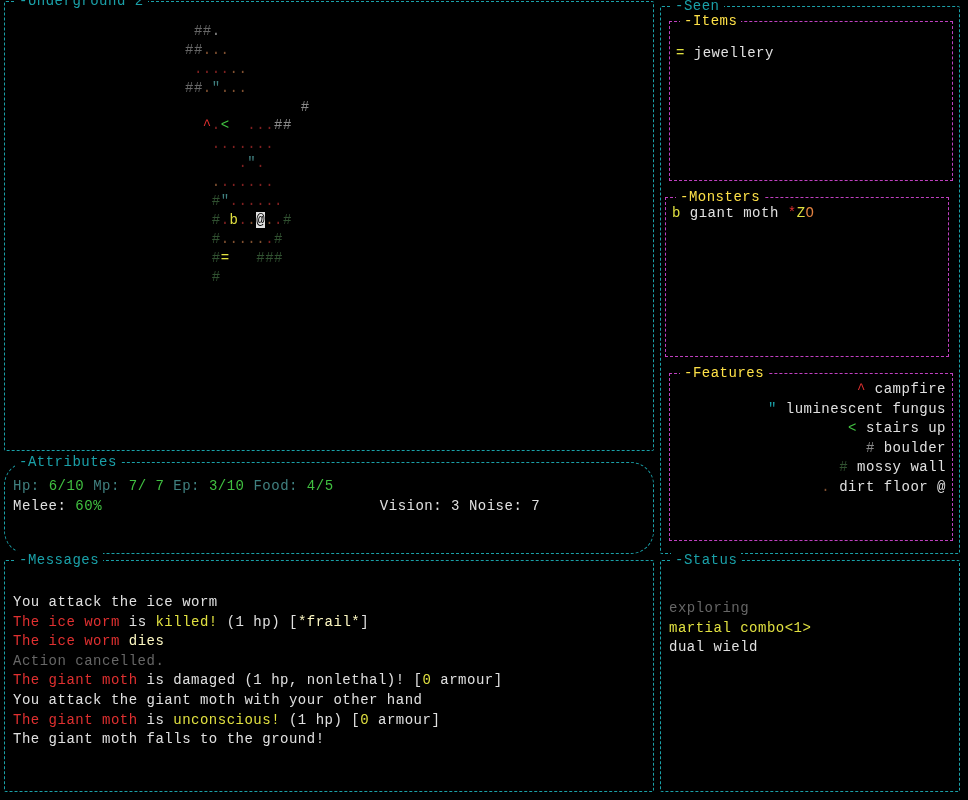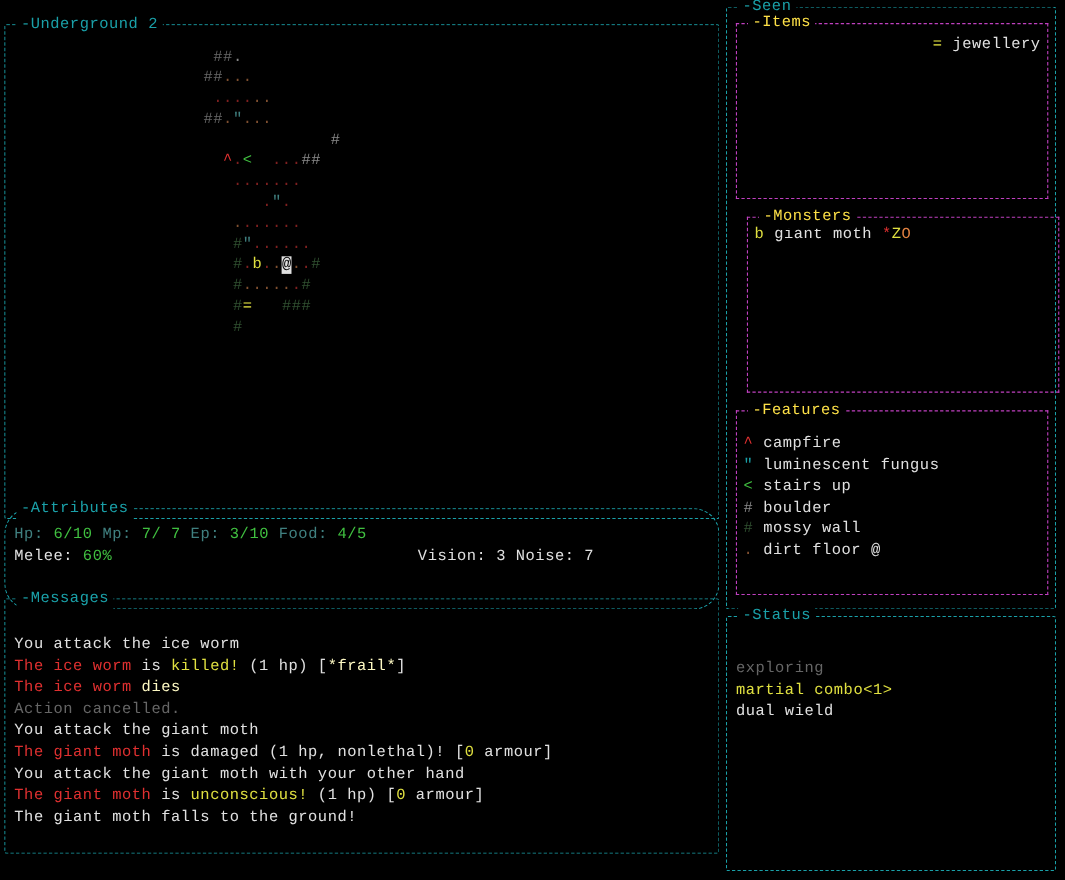--- a/index.html
+++ b/index.html
@@ -46,21 +46,21 @@
     border: 1px dashed #c040c0;
     padding: 4px 6px;
     position: absolute;
   }
   .subbox .panel-title { color: #fde047; }
   pre { font-family: inherit; white-space: pre; }
 </style>
 </head>
 <body>
 
-<div class="box" style="left:4px; top:22px; width:650px; height:450px;">
+<div class="box" style="left:4px; top:1px; width:650px; height:450px;">
   <div class="panel-title">-Underground 2</div>
   <pre style="position:absolute; left:180px; top:20px; font-size:14px; line-height:1.35;"> <span class="darkgray">##</span><span class="gray">.</span>
 <span class="darkgray">##</span><span class="brown">...</span>
  <span class="darkred">....</span><span class="brown">..</span>
 <span class="darkgray">##</span><span class="brown">.</span><span class="dimcyan">"</span><span class="brown">...</span>
              <span class="gray">#</span>
   <span class="red">^</span><span class="darkred">.</span><span class="green">&lt;</span>  <span class="darkred">...</span><span class="gray">##</span>
    <span class="darkred">.......</span>
       <span class="darkred">.</span><span class="dimcyan">"</span><span class="darkred">.</span>
    <span class="brown">.</span><span class="darkred">......</span>
@@ -69,35 +69,35 @@
    <span class="dimgreen">#</span><span class="brown">.....</span><span class="darkred">.</span><span class="dimgreen">#</span>
    <span class="dimgreen">#</span><span class="yellow">=</span>   <span class="dimgreen">###</span>
    <span class="dimgreen">#</span></pre>
 </div>
 
 <div class="box" style="left:660px; top:6px; width:300px; height:548px;">
   <div class="panel-title">-Seen</div>
 
   <div class="subbox" style="left:8px; top:14px; width:284px; height:160px;">
     <div class="panel-title">-Items</div>
-    <div id="items-list" style="margin-top:6px;text-align:right;">
+    <div id="items-list" style="margin-top:18px;">
         <div><span class="yellow">=</span> <span class="white">jewellery</span></div>
       </div>
   </div>
 
-  <div class="subbox" style="left:18px; top:190px; width:284px; height:160px;">
+  <div class="subbox" style="left:4px; top:190px; width:284px; height:160px;">
     <div class="panel-title">-Monsters</div>
     <div id="monsters-list" style="margin-top:2px;">
         <div><span class="yellow">b</span> <span class="white">giant moth</span> <span class="red">*</span><span class="yellow">Z</span><span class="orange">O</span></div>
       </div>
   </div>
 
   <div class="subbox" style="left:8px; top:366px; width:284px; height:168px;">
     <div class="panel-title">-Features</div>
-    <div id="features-list" style="margin-top:16px;">
+    <div id="features-list" style="margin-top:2px;text-align:right;">
         <div><span class="red">^</span> <span class="white">campfire</span></div>
         <div><span class="cyan">"</span> <span class="white">luminescent fungus</span></div>
         <div><span class="green">&lt;</span> <span class="white">stairs up</span></div>
         <div><span class="gray">#</span> <span class="white">boulder</span></div>
         <div><span class="dimgreen">#</span> <span class="white">mossy wall</span></div>
         <div><span class="brown">.</span> <span class="white">dirt floor</span> <span class="white">@</span></div>
       </div>
   </div>
 </div>
 
@@ -117,28 +117,27 @@
     <span class="white">Melee:</span>
     <span class="green">60%</span>
     <span style="display:inline-block; width:260px;"></span>
     <span class="white">Vision:</span>
     <span class="white">3</span>
     <span class="white">Noise:</span>
     <span class="white">7</span>
   </div>
 </div>
 
-<div class="box" style="left:4px; top:544px; width:650px; height:232px;">
+<div class="box" style="left:4px; top:560px; width:650px; height:232px;">
   <div class="panel-title">-Messages</div>
   <div id="messages-list" style="margin-top:24px;">
       <div><span class="white">You attack the ice worm</span></div>
       <div><span class="red">The ice worm</span><span class="white"> is </span><span class="yellow">killed!</span><span class="white"> (1 hp) [</span><span class="magenta">*frail*</span><span class="white">]</span></div>
       <div><span class="red">The ice worm</span><span class="white"> </span><span class="magenta">dies</span></div>
       <div><span class="darkgray">Action cancelled.</span></div>
-      <div><span class="white">You attack the giant moth</span></div>
       <div><span class="red">The giant moth</span><span class="white"> is damaged (1 hp, nonlethal)! [</span><span class="yellow">0</span><span class="white"> armour]</span></div>
       <div><span class="white">You attack the giant moth with your other hand</span></div>
       <div><span class="red">The giant moth</span><span class="white"> is </span><span class="yellow">unconscious!</span><span class="white"> (1 hp) [</span><span class="yellow">0</span><span class="white"> armour]</span></div>
       <div><span class="white">The giant moth falls to the ground!</span></div>
     </div>
 </div>
 
 <div class="box" style="left:660px; top:560px; width:300px; height:232px;">
   <div class="panel-title">-Status</div>
   <div id="status-list" style="margin-top:30px;">

